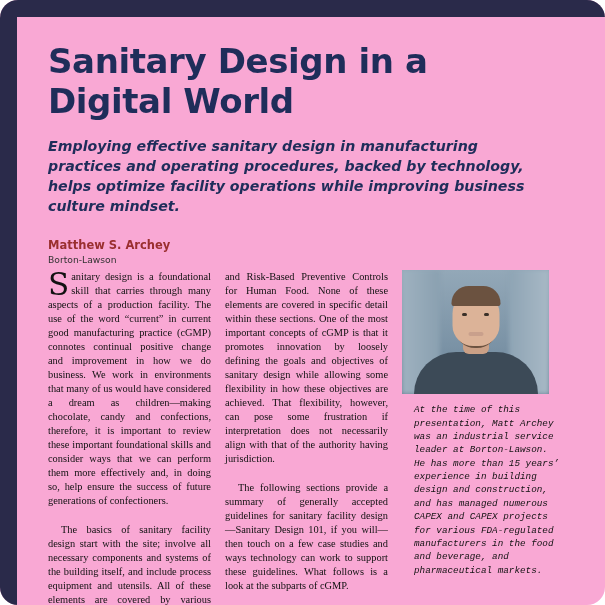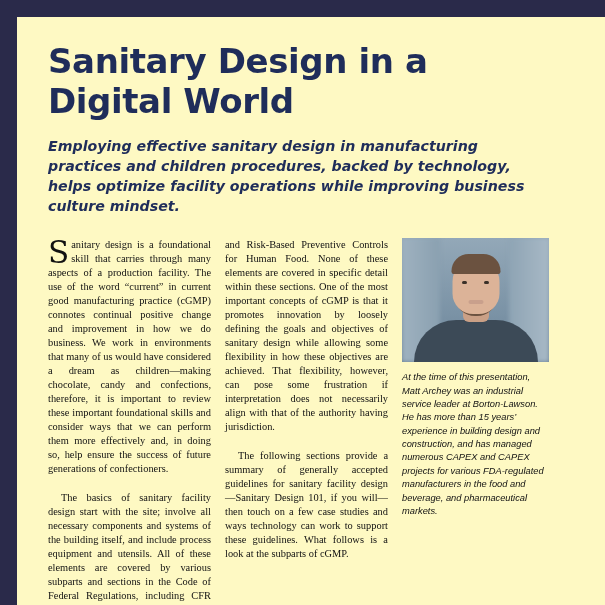--- a/index.html
+++ b/index.html
@@ -10,23 +10,24 @@
     width: 605px;
     height: 605px;
     background: #ffffff;
     font-family: "Liberation Serif", serif;
     overflow: hidden;
   }
   .page {
     position: relative;
     width: 605px;
     height: 605px;
-    background: #fef9c3;
+    background: #f9a8d4;
     box-sizing: border-box;
     overflow: hidden;
+    border-radius: 18px;
   }
   .left-bar {
     position: absolute;
     left: 0;
     top: 0;
     width: 17px;
     height: 605px;
     background: #2a2a4a;
   }
   .top-bar {
@@ -211,43 +212,46 @@
     position: absolute;
     bottom: 78px;
     width: 5px;
     height: 3px;
     background: #3a3028;
     border-radius: 2px;
   }
   .photo .eyeL { left: 50%; margin-left: -14px; }
   .photo .eyeR { left: 50%; margin-left: 8px; }
   .bio {
-    font-family: Liberation Sans, sans-serif;
+    font-family: Liberation Mono, monospace;
     font-style: italic;
     font-size: 9.3px;
     line-height: 1.44;
     color: #111111;
     text-align: left;
     width: 147px;
+    margin-left: 12px;
   }
 </style>
 </head>
 <body>
 
 <div class="page">
 
   <div class="left-bar"></div>
   <div class="top-bar"></div>
 
   <div class="content">
 
     <h1 class="title">Sanitary Design in a Digital World</h1>
 
-    <div class="deck">Employing effective sanitary design in manufacturing practices and children procedures, backed by technology, helps optimize facility operations while improving business culture mindset.</div>
-
+    <div class="deck">Employing effective sanitary design in manufacturing practices and operating procedures, backed by technology, helps optimize facility operations while improving business culture mindset.</div>
+
+    <div class="byline">Matthew S. Archey</div>
+    <div class="affiliation">Borton-Lawson</div>
 
     <div class="columns">
 
       <div class="col">
         <p class="first dropcap-para"><span class="dropcap">S</span><span>anitary design is a foundational skill that carries through many aspects of a production facility. The use of the word “current” in current good manufacturing practice (cGMP) connotes continual positive change and improvement in how we do business. We work in environments that many of us would have considered a dream as children—making chocolate, candy and confections, therefore, it is important to review these important foundational skills and consider ways that we can perform them more effectively and, in doing so, help ensure the success of future generations of confectioners.</span></p>
         <p>The basics of sanitary facility design start with the site; involve all necessary components and systems of the building itself, and include process equipment and utensils. All of these elements are covered by various subparts and sections in the Code of Federal Regulations, including CFR 21 Part 110, Current Good Manufacturing Practice in</p>
       </div>
 
       <div class="col">
         <p class="first">and Risk-Based Preventive Controls for Human Food. None of these elements are covered in specific detail within these sections. One of the most important concepts of cGMP is that it promotes innovation by loosely defining the goals and objectives of sanitary design while allowing some flexibility in how these objectives are achieved. That flexibility, however, can pose some frustration if interpretation does not necessarily align with that of the authority having jurisdiction.</p>

